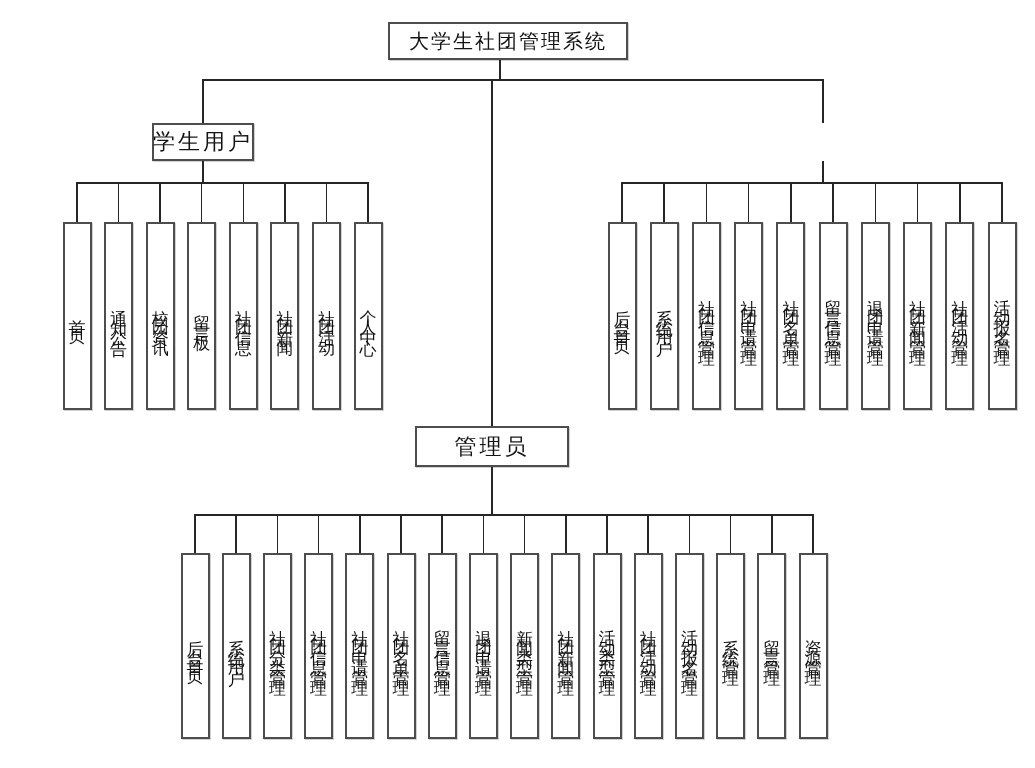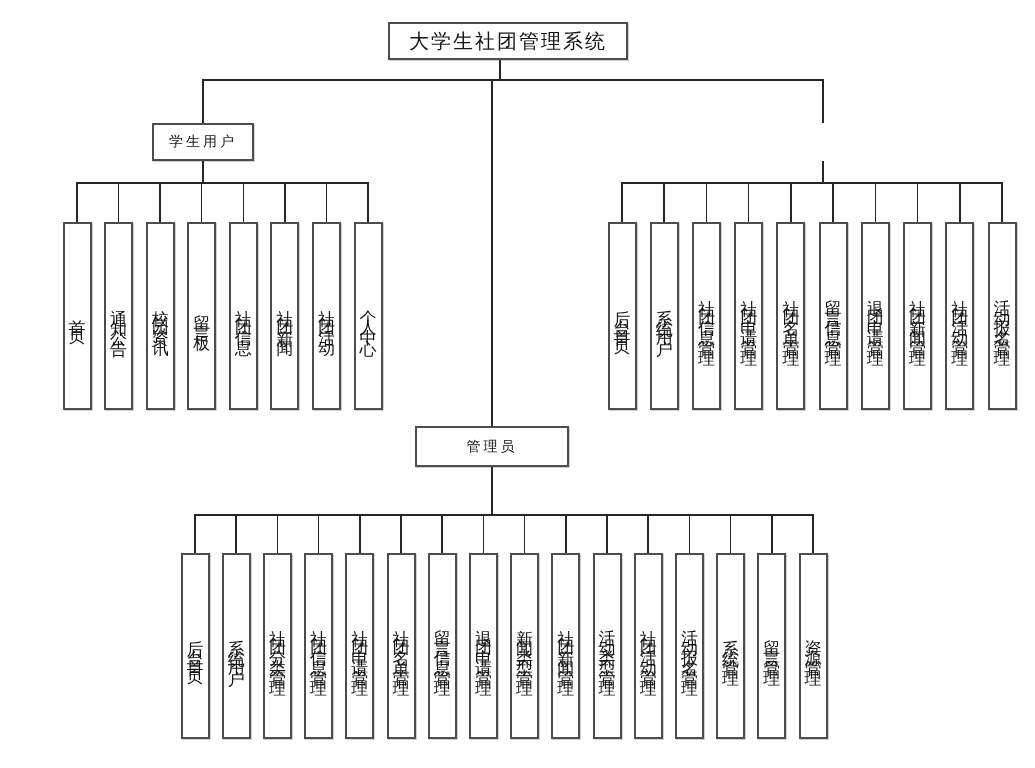--- a/index.html
+++ b/index.html
@@ -8,21 +8,21 @@
     background:var(--bg,#ffffff);
     color:var(--text,#141414);
     font-family:"DejaVu Serif","Liberation Serif",serif;
   }
   .box{
     position:absolute;box-sizing:border-box;background:var(--fill,#ffffff);
     border:2px solid var(--border,#4d4d4d);
     display:flex;align-items:center;justify-content:center;
     box-shadow:1px 1px 0 rgba(0,0,0,0.18);
   }
-  .hbox{font-size:14px;letter-spacing:3px;white-space:nowrap;}
+  .hbox{font-size:22px;letter-spacing:3px;white-space:nowrap;}
   #root-box{left:388px;top:22px;width:240px;height:38px;font-size:20px;letter-spacing:2px;}
   .vbox{
     writing-mode:vertical-rl;text-orientation:upright;
     font-size:17px;letter-spacing:10px;line-height:1;
   }
   .line{position:absolute;background:var(--line,#262626);}
 </style>
 </head>
 <body>
 

